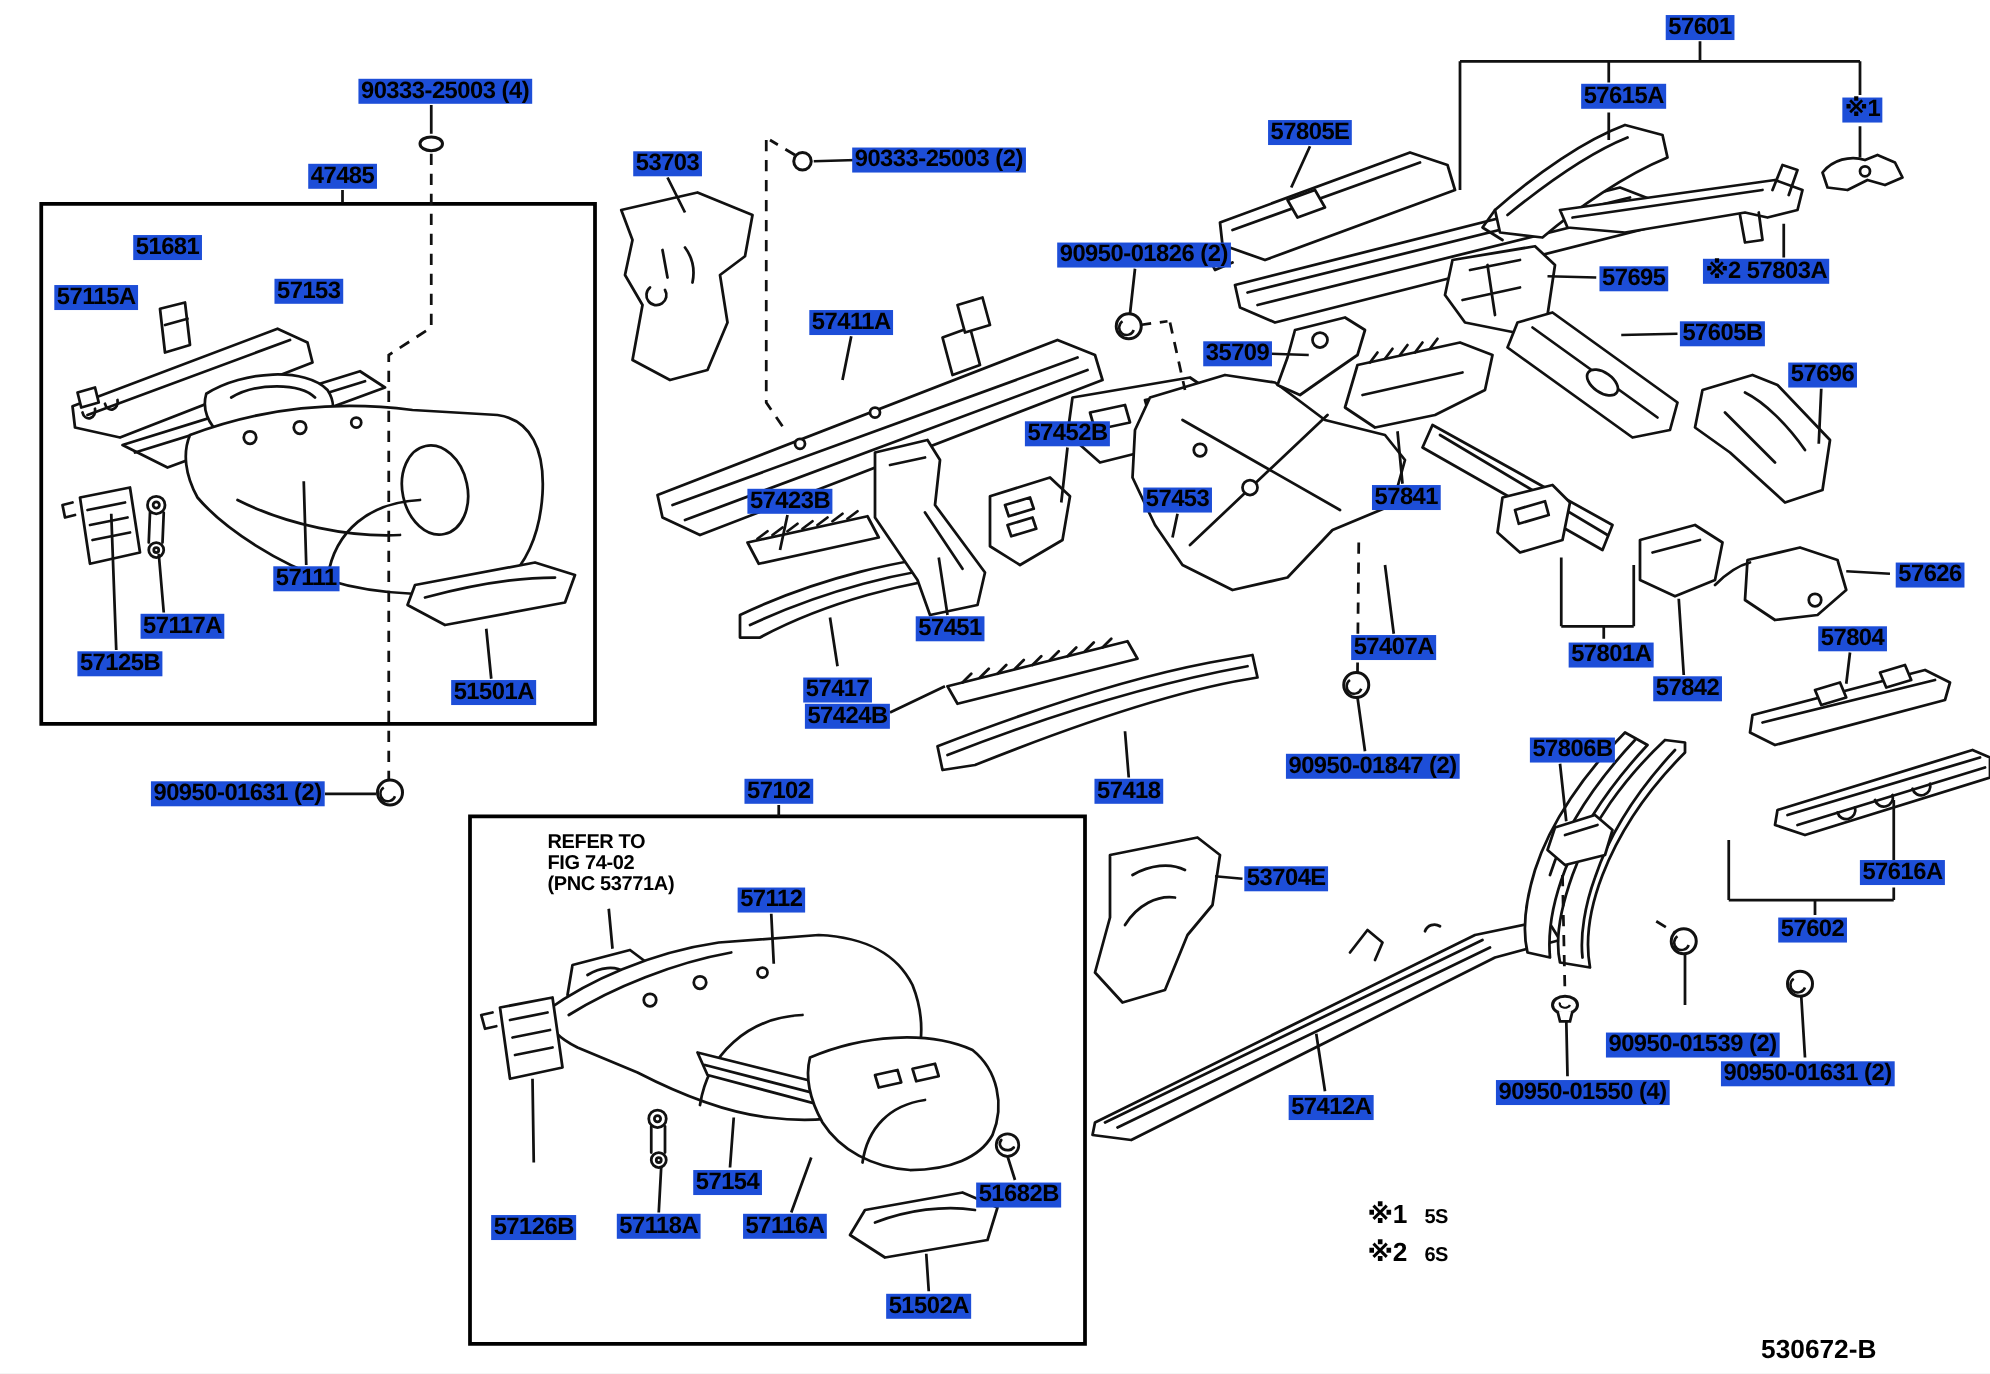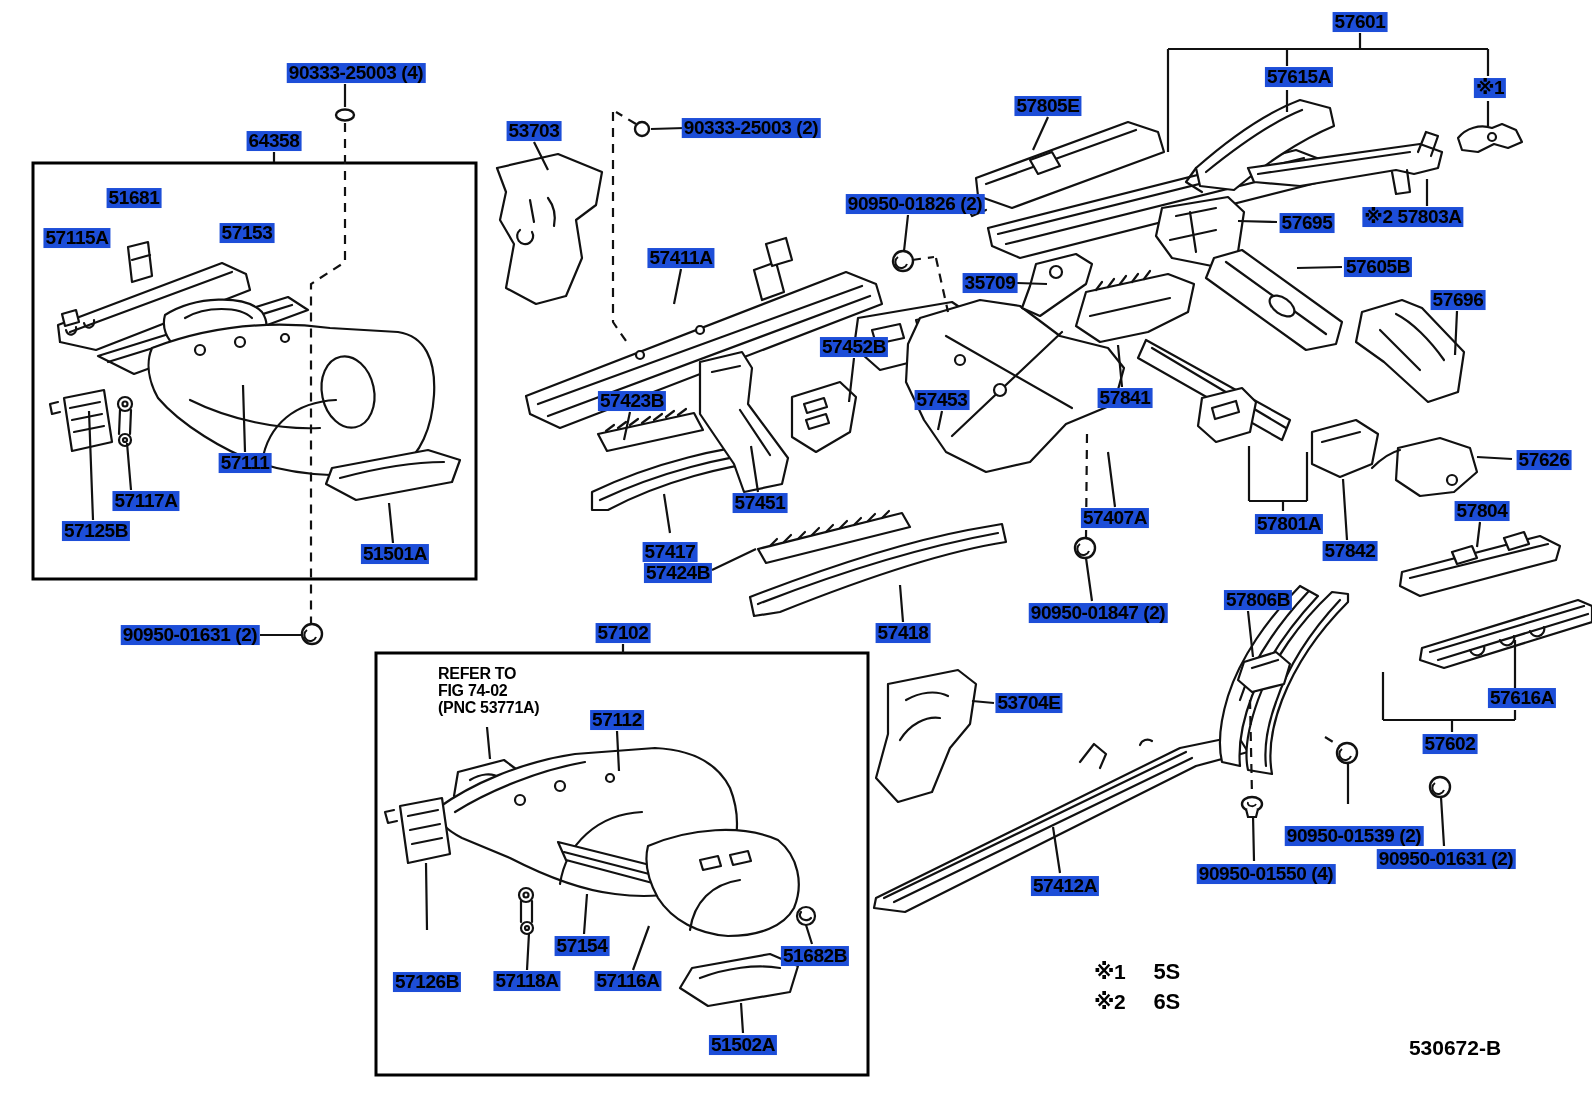--- a/index.html
+++ b/index.html
@@ -14,24 +14,24 @@
     color:#000;background:#1d4ed8;padding:0 2px;white-space:nowrap;line-height:1.05;
   }
   .refer{
     position:absolute;left:436px;top:666px;font-weight:bold;font-size:16px;
     letter-spacing:-0.3px;line-height:1.05;background:#fff;padding:0 2px;white-space:nowrap;
   }
   .note-row{
     position:absolute;transform:translate(0,-50%);font-weight:bold;font-size:21px;
     white-space:nowrap;letter-spacing:-0.3px;
   }
-  .note-row .code{margin-left:28px;font-size:22px;}
+  .note-row .code{margin-left:14px;font-size:16px;}
   .drawno{
     position:absolute;transform:translate(-50%,-50%);font-weight:bold;font-size:21px;
-    letter-spacing:0px;white-space:nowrap;
+    letter-spacing:0px;white-space:nowrap;margin-top:32px;
   }
   path,rect,circle,ellipse,line{vector-effect:non-scaling-stroke;}
 </style>
 </head>
 <body>
 
 <div id="stage">
 
 <svg width="1592" height="1099" viewBox="0 0 1592 1099">
   <defs>
@@ -358,21 +358,21 @@
     <use href="#nut" x="903" y="261"></use>
     <use href="#nut" x="312" y="634"></use>
     <use href="#nut" x="1085" y="548"></use>
     <use href="#nut" x="1347" y="753"></use>
     <use href="#nut" x="1440" y="787"></use>
     <use href="#boltp" x="1252" y="804"></use>
   </g>
 </svg>
 
 <div class="lbl" style="left:356px;top:73px">90333-25003 (4)</div>
-<div class="lbl" style="left:274px;top:141px">64358</div>
+<div class="lbl" style="left:274px;top:141px">47485</div>
 <div class="lbl" style="left:534px;top:131px">53703</div>
 <div class="lbl" style="left:751px;top:128px">90333-25003 (2)</div>
 <div class="lbl" style="left:1360px;top:22px">57601</div>
 <div class="lbl" style="left:1299px;top:77px">57615A</div>
 <div class="lbl" style="left:1490px;top:88px">※1</div>
 <div class="lbl" style="left:1048px;top:106px">57805E</div>
 <div class="lbl" style="left:134px;top:198px">51681</div>
 <div class="lbl" style="left:77px;top:238px">57115A</div>
 <div class="lbl" style="left:247px;top:233px">57153</div>
 <div class="lbl" style="left:915px;top:204px">90950-01826 (2)</div>

